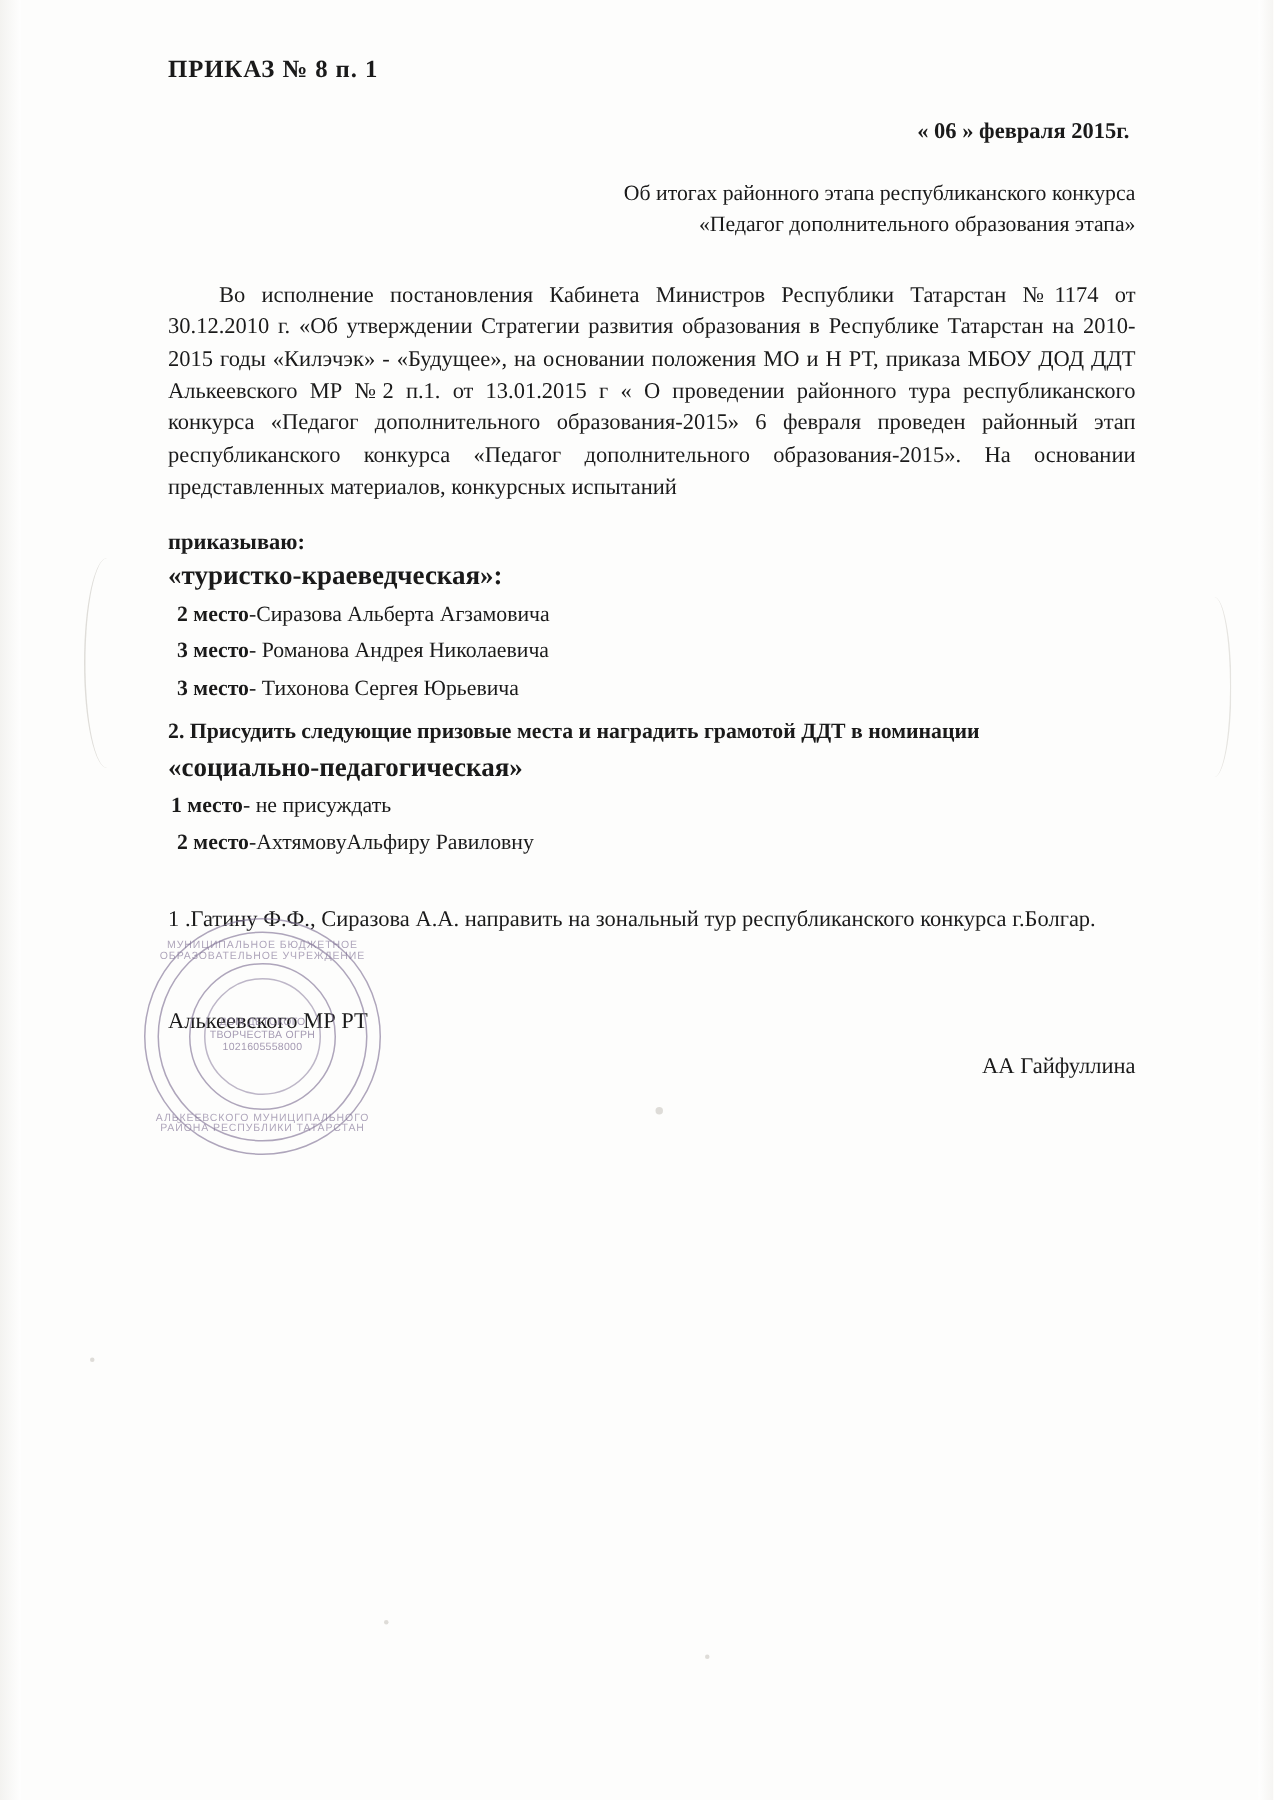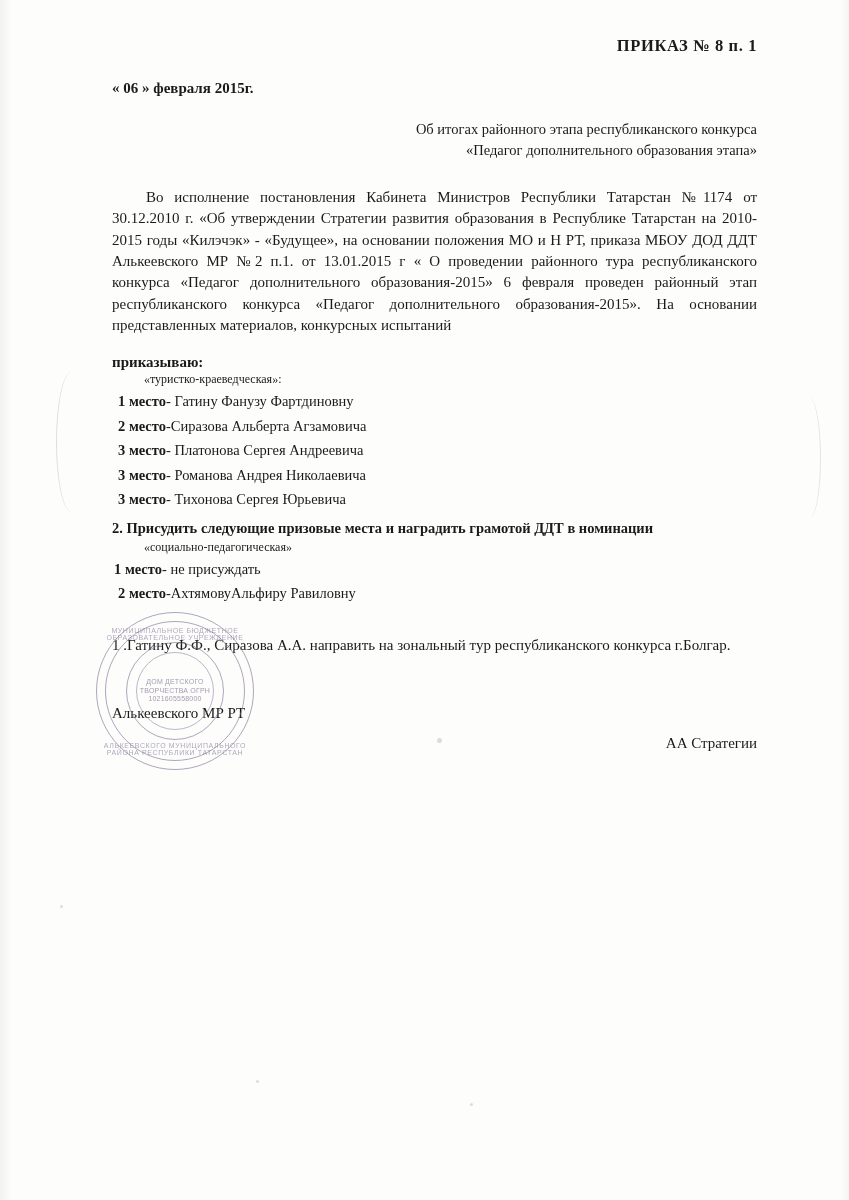--- a/index.html
+++ b/index.html
@@ -63,28 +63,28 @@
   }
 
   .content {
     position: absolute;
     left: 112px;
     right: 92px;
     top: 28px;
   }
 
   .doc-title {
-    text-align: right;
+    text-align: left;
     font-weight: bold;
     font-size: 16.5px;
     letter-spacing: .6px;
     margin: 8px 0 0 0;
   }
   .doc-date {
-    text-align: left;
+    text-align: right;
     font-weight: bold;
     font-size: 15px;
     margin-top: 24px;
     padding-right: 4px;
   }
   .subject {
     margin-top: 22px;
     font-size: 14.5px;
     text-align: right;
     line-height: 1.45;
@@ -108,24 +108,23 @@
     font-weight: bold;
     font-size: 14.5px;
     line-height: 1.42;
     margin-top: 4px;
   }
   .clause.justified {
     text-align: justify;
     text-justify: inter-word;
   }
   .clause-sub {
-    font-weight: normal;
-    font-size: 12px;
+    font-weight: bold;
+    font-size: 18px;
     line-height: 1.42;
-    margin-left: 32px;
   }
   .place-line {
     font-size: 14.5px;
     line-height: 1.48;
     margin-top: 3px;
     padding-left: 6px;
   }
   .place-line b {
     font-weight: bold;
   }
@@ -219,27 +218,21 @@
       <span class="subject-line2">«Педагог дополнительного образования этапа»</span>
     </div>
 
     <div class="body-para">Во  исполнение постановления Кабинета Министров Республики Татарстан №1174 от 30.12.2010 г. «Об утверждении Стратегии развития образования в Республике Татарстан на 2010-2015 годы «Килэчэк» - «Будущее», на основании положения МО и Н РТ, приказа МБОУ ДОД ДДТ Алькеевского МР  №2 п.1. от 13.01.2015 г « О проведении районного тура республиканского конкурса «Педагог дополнительного образования-2015» 6 февраля проведен  районный  этап  республиканского  конкурса  «Педагог  дополнительного образования-2015». На  основании представленных материалов, конкурсных испытаний</div>
 
     <div class="order-word">приказываю:</div>
 
     <div class="clause-sub">«туристко-краеведческая»:</div>
 
     <div class="place-line">
-      <b>1 место</b><span>- Гатину Фанузу Фартдиновну</span>
-    </div>
-    <div class="place-line">
       <b>2 место</b><span>-Сиразова Альберта Агзамовича</span>
-    </div>
-    <div class="place-line">
-      <b>3 место</b><span>- Платонова Сергея Андреевича</span>
     </div>
     <div class="place-line">
       <b>3 место</b><span>- Романова Андрея Николаевича</span>
     </div>
     <div class="place-line">
       <b>3 место</b><span>- Тихонова Сергея Юрьевича</span>
     </div>
 
     <div class="clause justified" style="margin-top:8px;">2.  Присудить  следующие  призовые  места  и  наградить  грамотой  ДДТ  в  номинации</div>
     <div class="clause-sub">«социально-педагогическая»</div>
@@ -248,21 +241,21 @@
       <b>1 место</b><span>- не присуждать</span>
     </div>
     <div class="place-line">
       <b>2 место</b><span>-АхтямовуАльфиру Равиловну</span>
     </div>
 
     <div class="tail-para">1 .Гатину Ф.Ф., Сиразова А.А. направить на зональный тур республиканского конкурса г.Болгар.</div>
 
     <div class="signature-block">
       <div>Алькеевского МР РТ</div>
-      <div class="sign-name">АА Стратегии</div>
+      <div class="sign-name">АА Гайфуллина</div>
     </div>
 
   </div>
 
   <div class="stamp">
     <div class="ring r1"></div>
     <div class="ring r2"></div>
     <div class="ring r3"></div>
     <div class="ring r4"></div>
     <div class="arc arc-top">МУНИЦИПАЛЬНОЕ БЮДЖЕТНОЕ ОБРАЗОВАТЕЛЬНОЕ УЧРЕЖДЕНИЕ</div>

